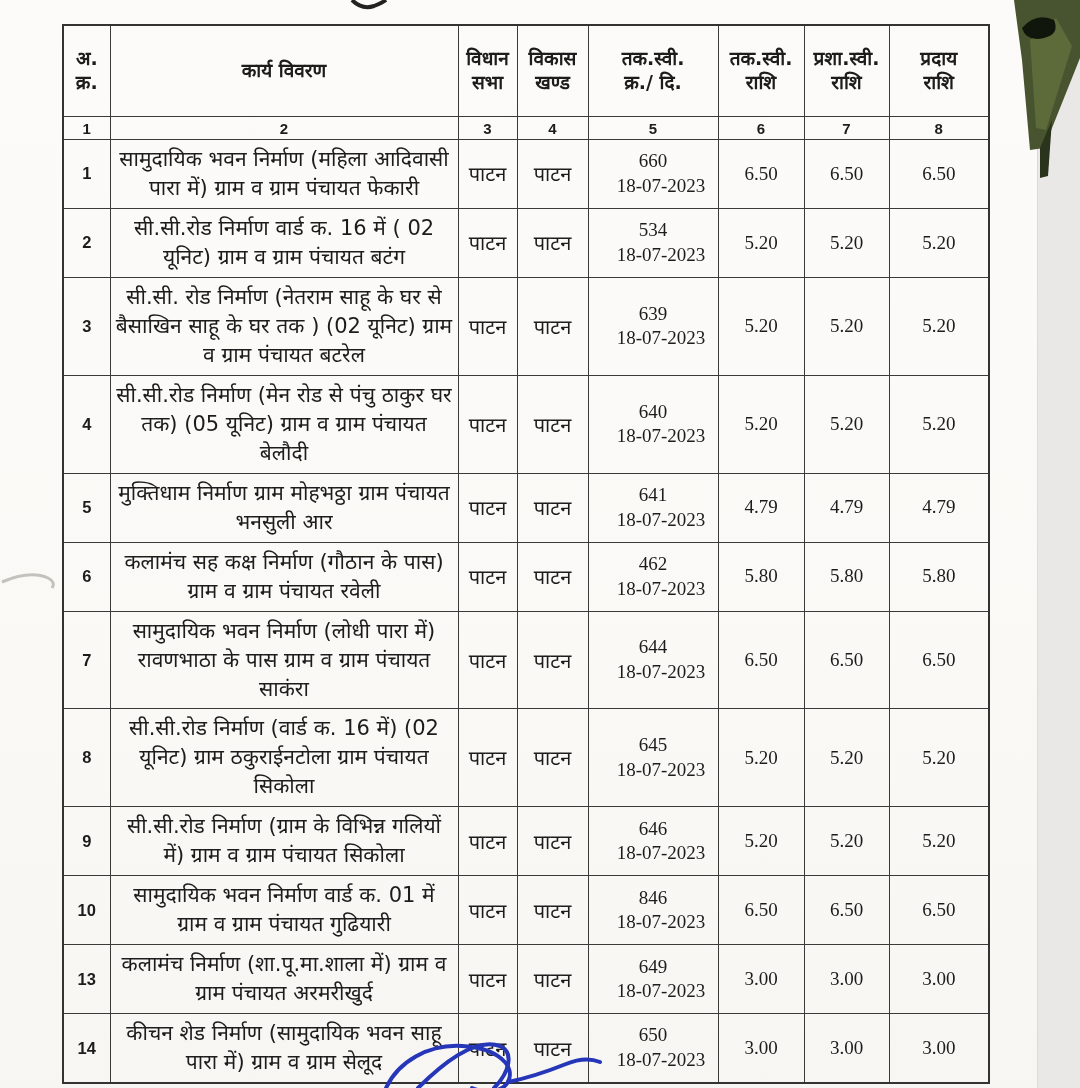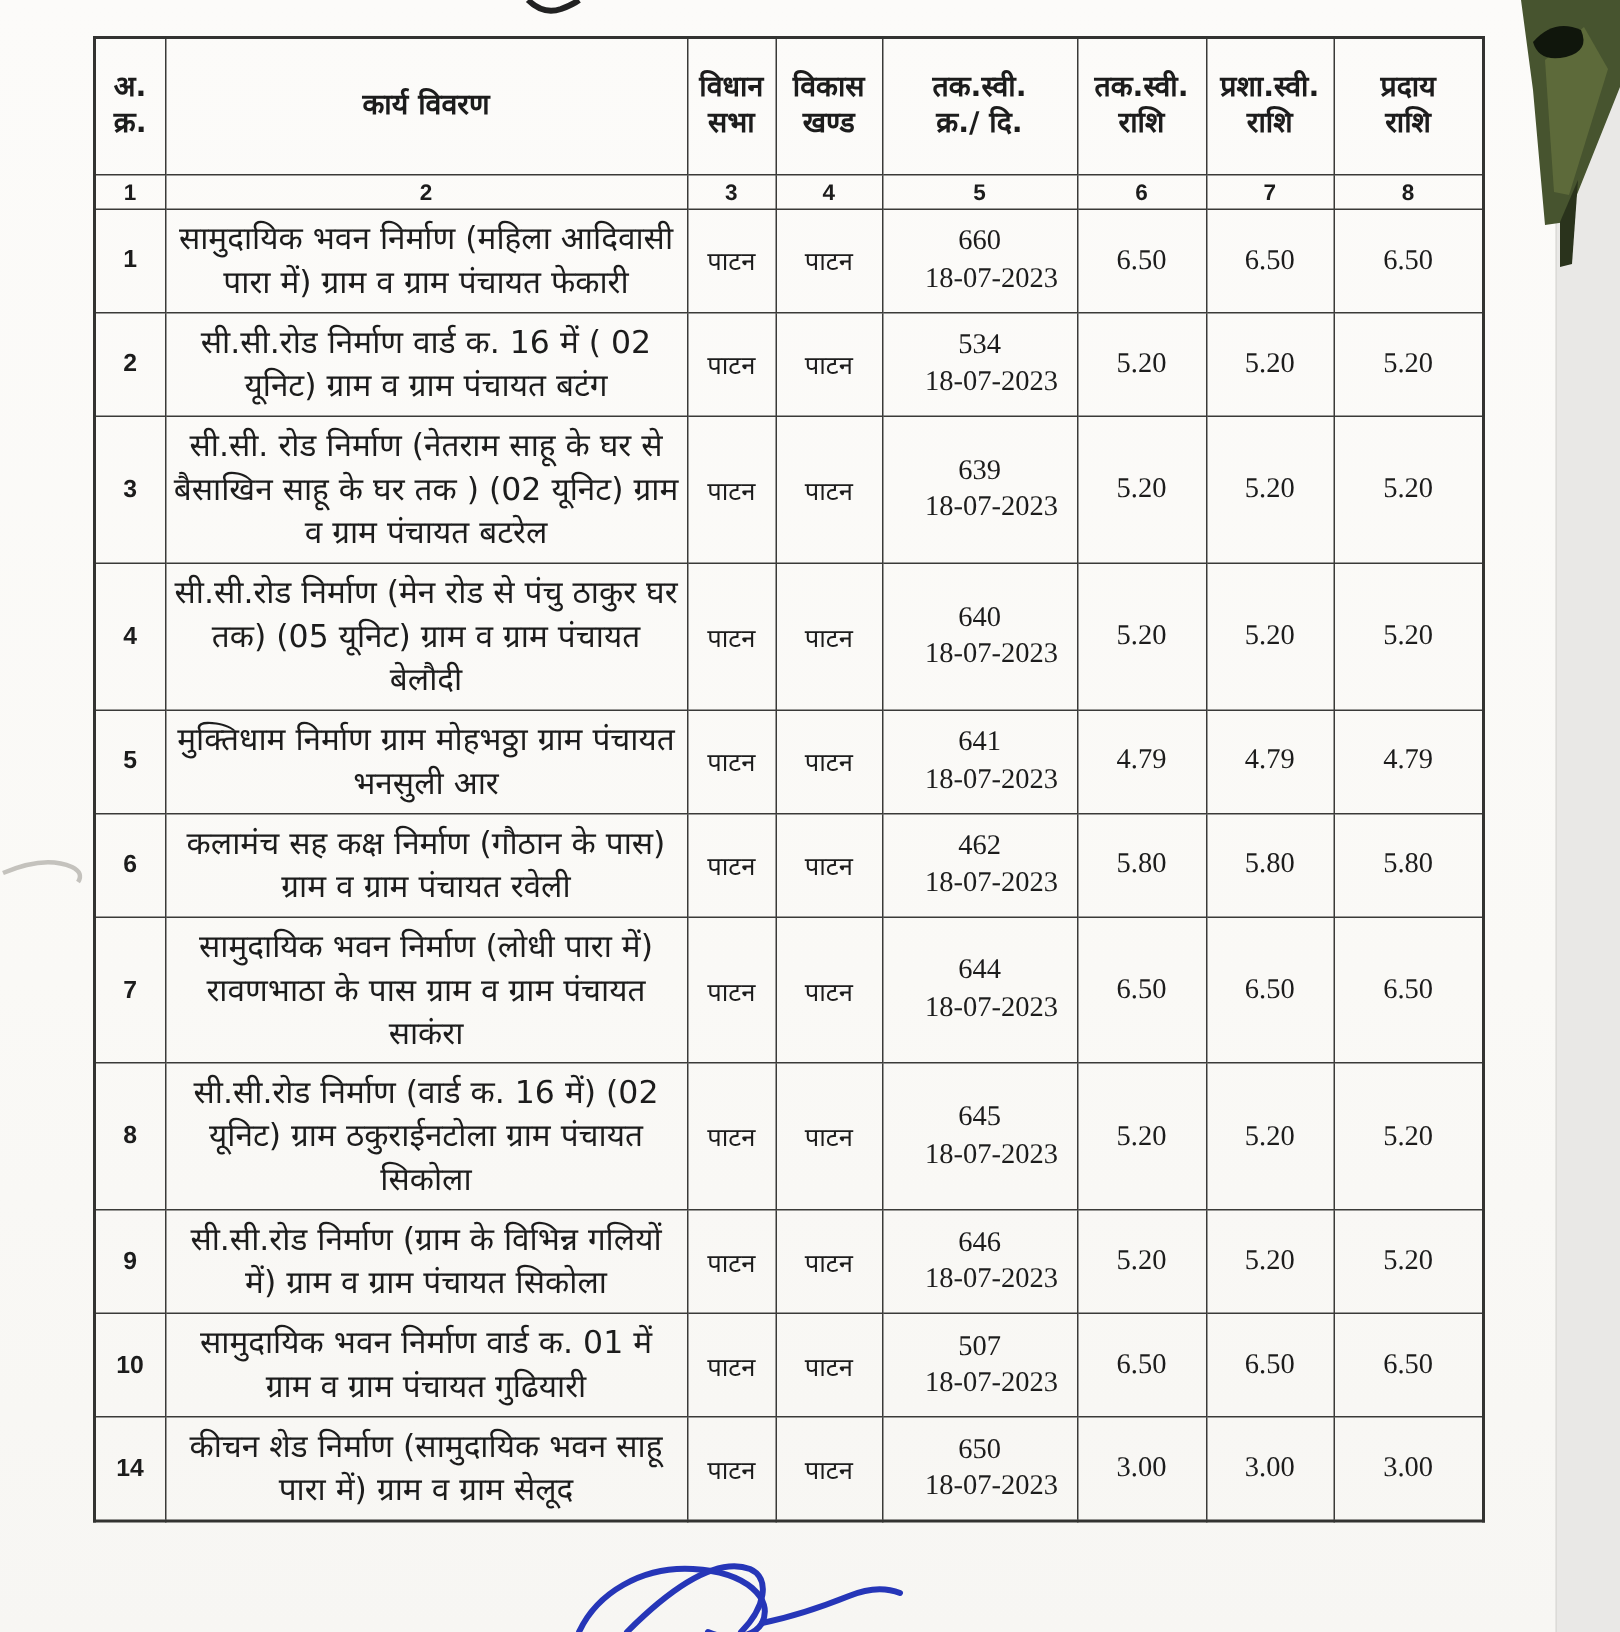--- a/index.html
+++ b/index.html
@@ -34,21 +34,21 @@
     white-space:pre-line;padding:8px 2px;height:74px;
   }
   td.idx{
     font-size:15px;font-weight:bold;height:20px;padding:1px 0;
     font-family:"Liberation Sans", sans-serif;
   }
   td.sn{font-size:16.5px;font-weight:bold;font-family:"Liberation Sans", sans-serif;}
   td.work{
     font-size:21px;line-height:1.38;padding:5px 5px;text-align:center;
   }
-  td.place{font-size:17px;padding:2px 1px;}
+  td.place{font-size:20px;padding:2px 1px;}
   td.num{
     font-family:"Liberation Serif", serif;
     font-size:19px;line-height:1.3;padding:2px 2px;
   }
   td.num .no{display:block;}
   td.num .dt{display:block;padding-left:16px;}
   tr.datarow{min-height:57px;}
   tr.datarow td{height:56px;}
 </style>
 </head>
@@ -214,26 +214,39 @@
         <td class="num">5.20</td>
         <td class="num">5.20</td>
         <td class="num">5.20</td>
       </tr>
       <tr class="datarow">
         <td class="sn">10</td>
         <td class="work">सामुदायिक भवन निर्माण वार्ड क. 01 में ग्राम व ग्राम पंचायत गुढियारी</td>
         <td class="place">पाटन</td>
         <td class="place">पाटन</td>
         <td class="num">
-          <span class="no">507</span>
-          <span class="dt">18-07-2023</span>
-        </td>
-        <td class="num">6.50</td>
-        <td class="num">6.50</td>
-        <td class="num">6.50</td>
+          <span class="no">846</span>
+          <span class="dt">18-07-2023</span>
+        </td>
+        <td class="num">6.50</td>
+        <td class="num">6.50</td>
+        <td class="num">6.50</td>
+      </tr>
+      <tr class="datarow">
+        <td class="sn">13</td>
+        <td class="work">कलामंच निर्माण (शा.पू.मा.शाला में) ग्राम व ग्राम पंचायत अरमरीखुर्द</td>
+        <td class="place">पाटन</td>
+        <td class="place">पाटन</td>
+        <td class="num">
+          <span class="no">649</span>
+          <span class="dt">18-07-2023</span>
+        </td>
+        <td class="num">3.00</td>
+        <td class="num">3.00</td>
+        <td class="num">3.00</td>
       </tr>
       <tr class="datarow">
         <td class="sn">14</td>
         <td class="work">कीचन शेड निर्माण (सामुदायिक भवन साहू पारा में) ग्राम व ग्राम सेलूद</td>
         <td class="place">पाटन</td>
         <td class="place">पाटन</td>
         <td class="num">
           <span class="no">650</span>
           <span class="dt">18-07-2023</span>
         </td>

